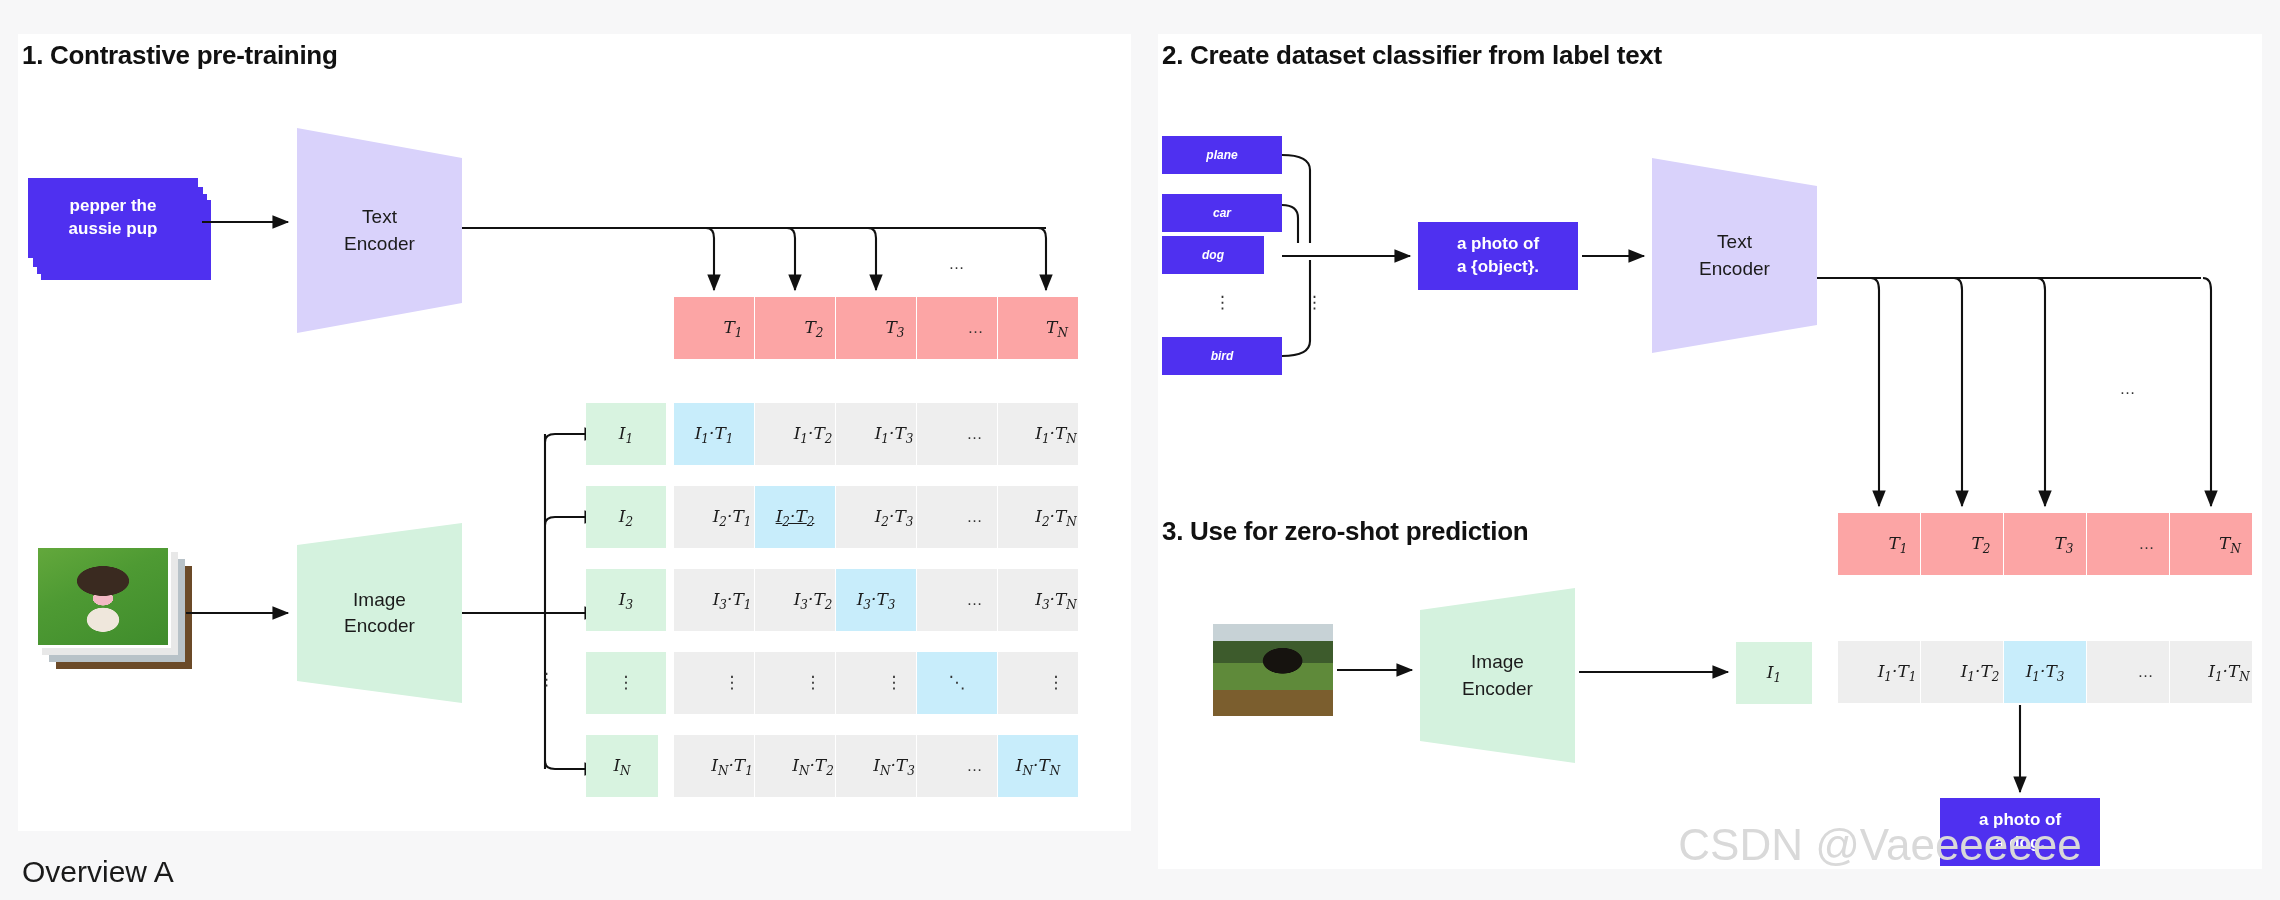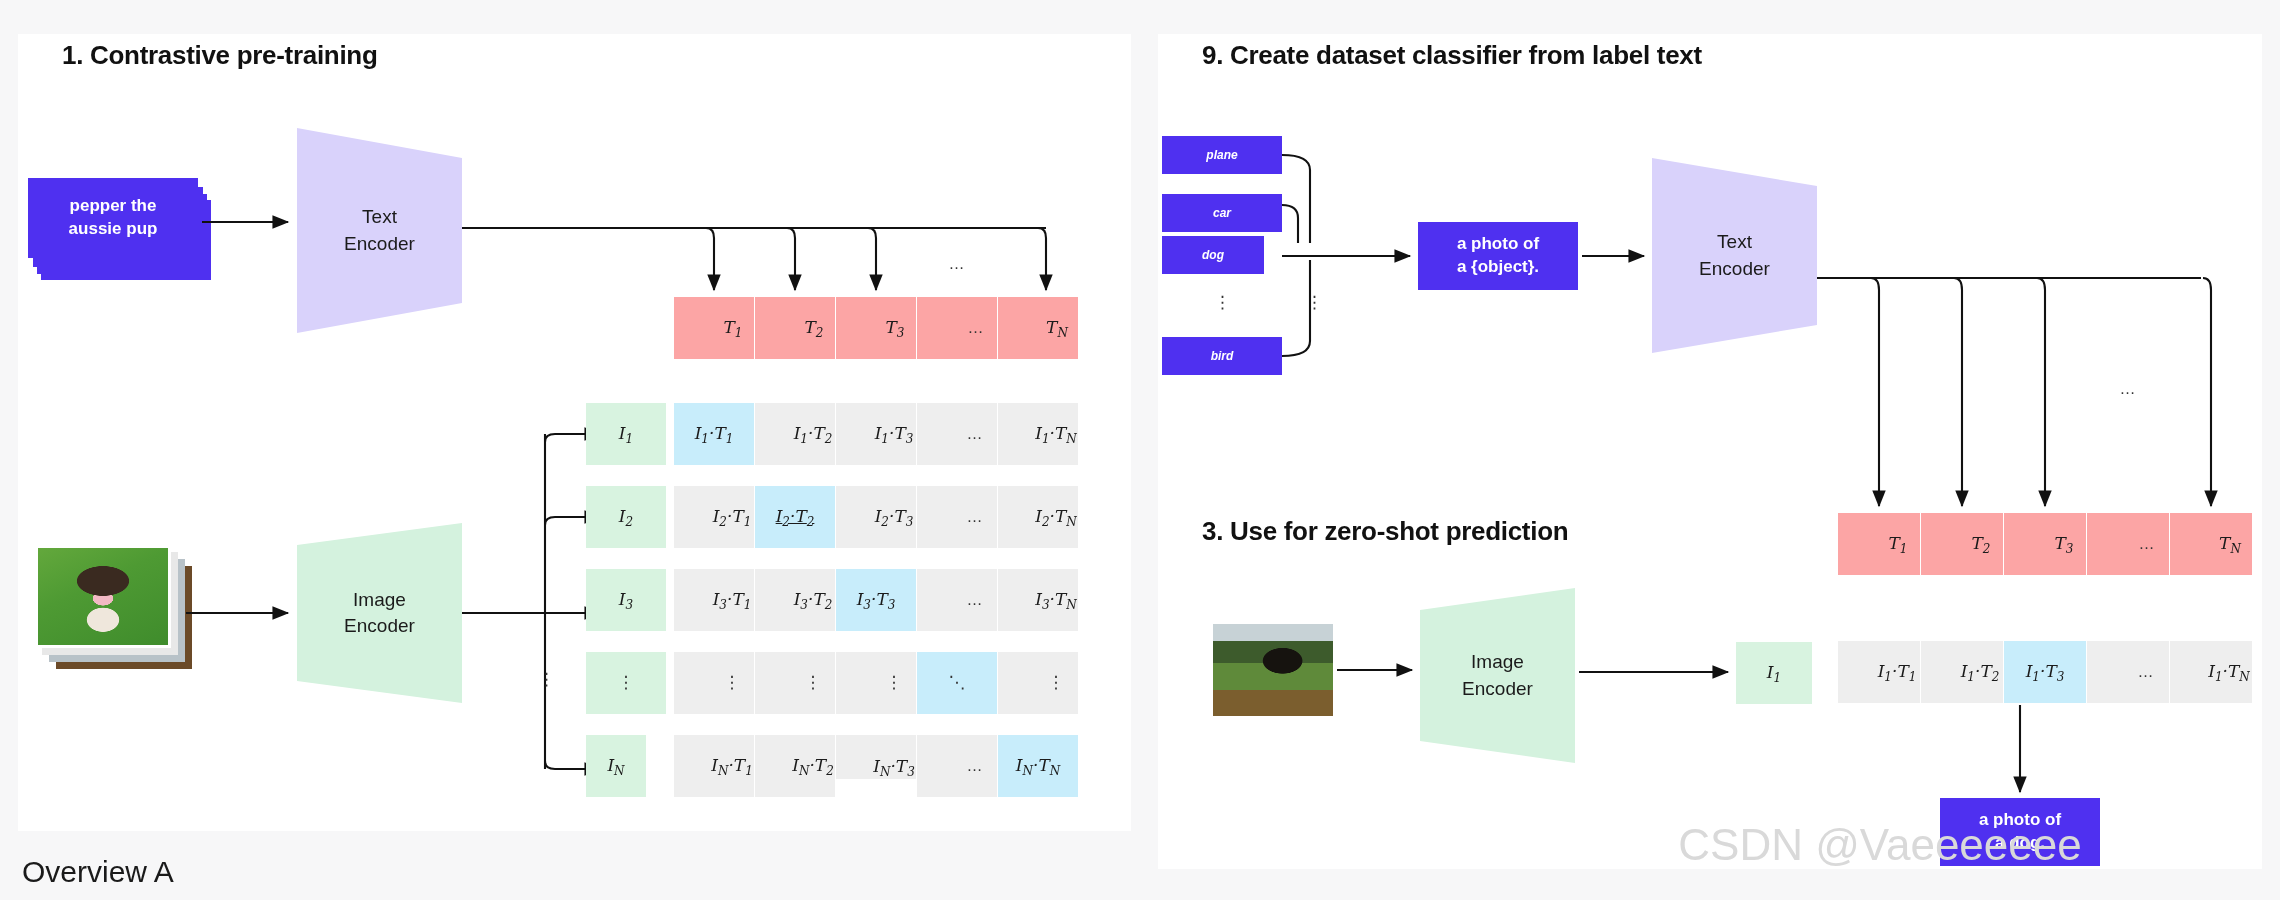--- a/index.html
+++ b/index.html
@@ -14,21 +14,20 @@
   #panel-left  { left:18px;  top:34px; width:1113px; height:797px; }
   #panel-right { left:1158px; top:34px; width:1104px; height:835px; }
 
   .sec-title {
     position:absolute;
     font-weight:bold;
     font-size:26px;
     color:#111111;
     letter-spacing:-0.3px;
     white-space:nowrap;
-    margin-left:40px;
   }
 
   .overview-label {
     position:absolute; left:22px; top:855px;
     font-size:30px; color:#1a1a1a; font-weight:400;
     white-space:nowrap;
   }
 
   
   .encoder { position:absolute; }
@@ -221,21 +220,21 @@
   </div>
 <div class="cell i" style="left:586px; top:486px; width:80px; height:62px;">
     <span>I<span class="sub">2</span></span>
   </div>
 <div class="cell i" style="left:586px; top:569px; width:80px; height:62px;">
     <span>I<span class="sub">3</span></span>
   </div>
 <div class="cell i" style="left:586px; top:652px; width:80px; height:62px;">
     <span class="vdots">⋮</span>
   </div>
-<div class="cell i" style="left:586px; top:735px; width:60px; height:62px;">
+<div class="cell i" style="left:586px; top:735px; width:72px; height:62px;">
     <span>I<span class="sub">N</span></span>
   </div>
 
 <div id="matrix-root">
     <div class="cell hl" style="left: 674px; top: 403px; width: 80px; height: 62px;">
       <span>I<span class="sub">1</span>·T<span class="sub">1</span></span>
     </div>
     <div class="cell g" style="left: 755px; top: 403px; width: 80px; height: 62px;">
       <span>I<span class="sub">1</span>·T<span class="sub">2</span></span>
     </div>
@@ -292,36 +291,36 @@
     </div>
     <div class="cell g" style="left: 998px; top: 652px; width: 80px; height: 62px;">
       <span class="vdots">⋮</span>
     </div>
     <div class="cell g" style="left: 674px; top: 735px; width: 80px; height: 62px;">
       <span>I<span class="sub">N</span>·T<span class="sub">1</span></span>
     </div>
     <div class="cell g" style="left: 755px; top: 735px; width: 80px; height: 62px;">
       <span>I<span class="sub">N</span>·T<span class="sub">2</span></span>
     </div>
-    <div class="cell g" style="left: 836px; top: 735px; width: 80px; height: 44px; align-items: flex-end;">
+    <div class="cell g" style="left: 836px; top: 735px; width: 80px; height: 62px;">
       <span>I<span class="sub">N</span>·T<span class="sub">3</span></span>
     </div>
     <div class="cell g" style="left: 917px; top: 735px; width: 80px; height: 62px;">
       <span class="dots">…</span>
     </div>
     <div class="cell hl" style="left: 998px; top: 735px; width: 80px; height: 62px;">
       <span>I<span class="sub">N</span>·T<span class="sub">N</span></span>
     </div>
   </div>
 
 <div class="overview-label">Overview A</div>
 
 <div class="panel" id="panel-right"></div>
 
-<div class="sec-title" style="left:1162px; top:40px;">9. Create dataset classifier from label text</div>
+<div class="sec-title" style="left:1162px; top:40px;">2. Create dataset classifier from label text</div>
 <div class="sec-title" style="left:1162px; top:516px;">3. Use for zero-shot prediction</div>
 
 <div class="chip" style="left:1162px; top:136px; width:120px; height:38px;">
     <span>plane</span>
   </div>
 <div class="chip" style="left:1162px; top:186px; width:120px; height:38px;margin-top:8px;">
     <span>car</span>
   </div>
 <div class="chip" style="left:1162px; top:236px; width:102px; height:38px;">
     <span>dog</span>

